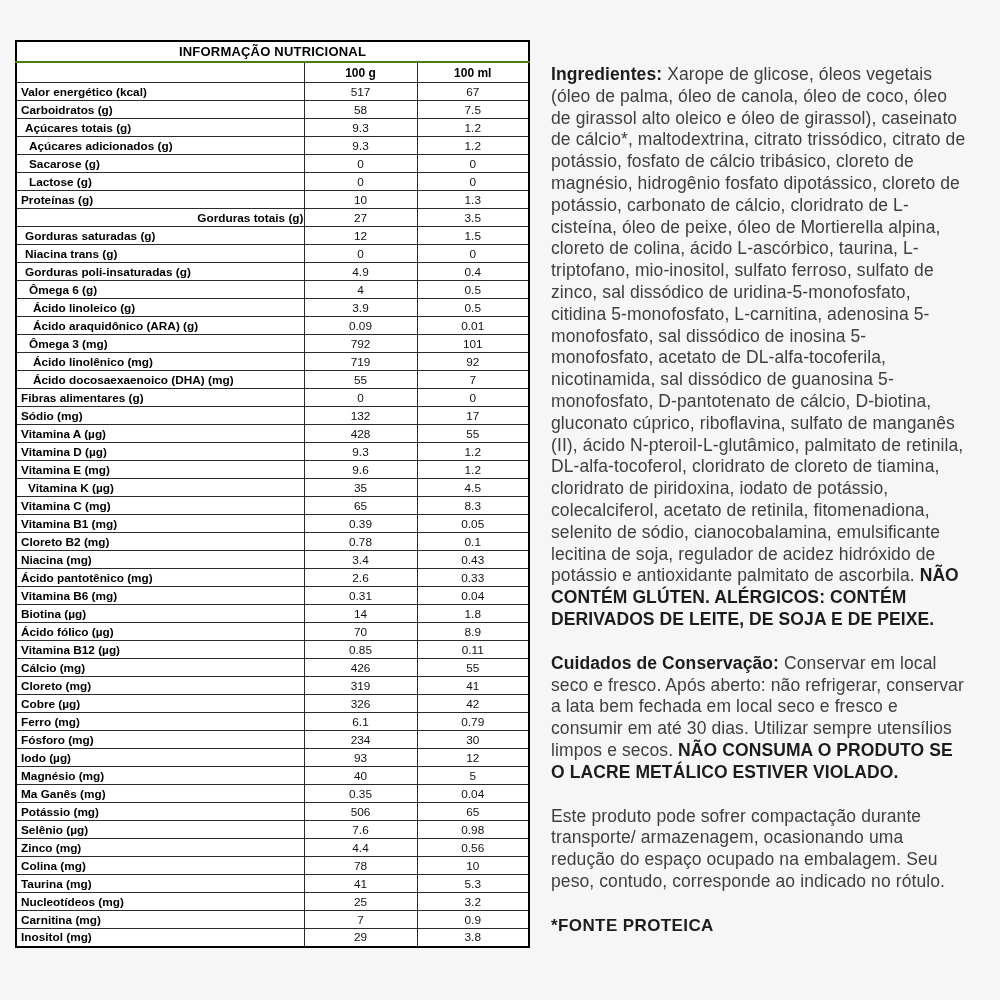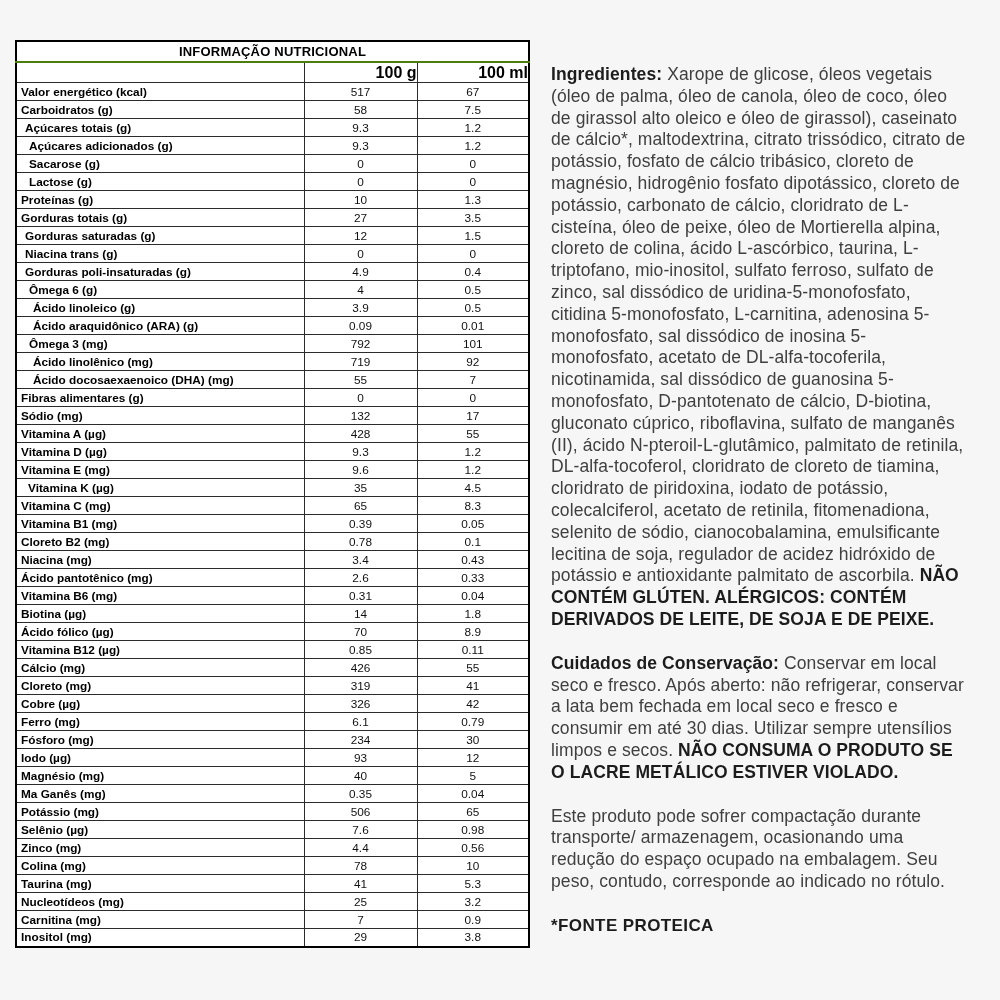--- a/index.html
+++ b/index.html
@@ -30,22 +30,22 @@
   tr.title-row th{
     font-weight:bold;
     font-size:13px;
     text-align:center;
     height:19px;
     border-bottom:2px solid #4d7c0f;
     letter-spacing:.2px;
   }
   tr.units-row td{
     font-weight:bold;
-    font-size:16px;
-    text-align:right;
+    font-size:12px;
+    text-align:center;
     height:19px;
   }
   tr.data-row{height:18px;}
   tr.data-row th.row-label{
     font-weight:bold;
     font-size:11.8px;
     text-align:left;
   }
   tr.data-row td.val{
     font-weight:normal;
@@ -116,21 +116,21 @@
     <th class="row-label" style="padding-left: 12px;">Lactose (g)</th>
     <td class="val">0</td>
     <td class="val">0</td>
   </tr>
       <tr class="data-row">
     <th class="row-label" style="padding-left: 4px;">Proteínas (g)</th>
     <td class="val">10</td>
     <td class="val">1.3</td>
   </tr>
       <tr class="data-row">
-    <th class="row-label" style="padding-left: 4px;">Gorduras totais (g)</th>
+    <th class="row-label" style="padding-left: 4px; text-align: right;">Gorduras totais (g)</th>
     <td class="val">27</td>
     <td class="val">3.5</td>
   </tr>
       <tr class="data-row">
     <th class="row-label" style="padding-left: 8px;">Gorduras saturadas (g)</th>
     <td class="val">12</td>
     <td class="val">1.5</td>
   </tr>
       <tr class="data-row">
     <th class="row-label" style="padding-left: 8px;">Niacina trans (g)</th>

